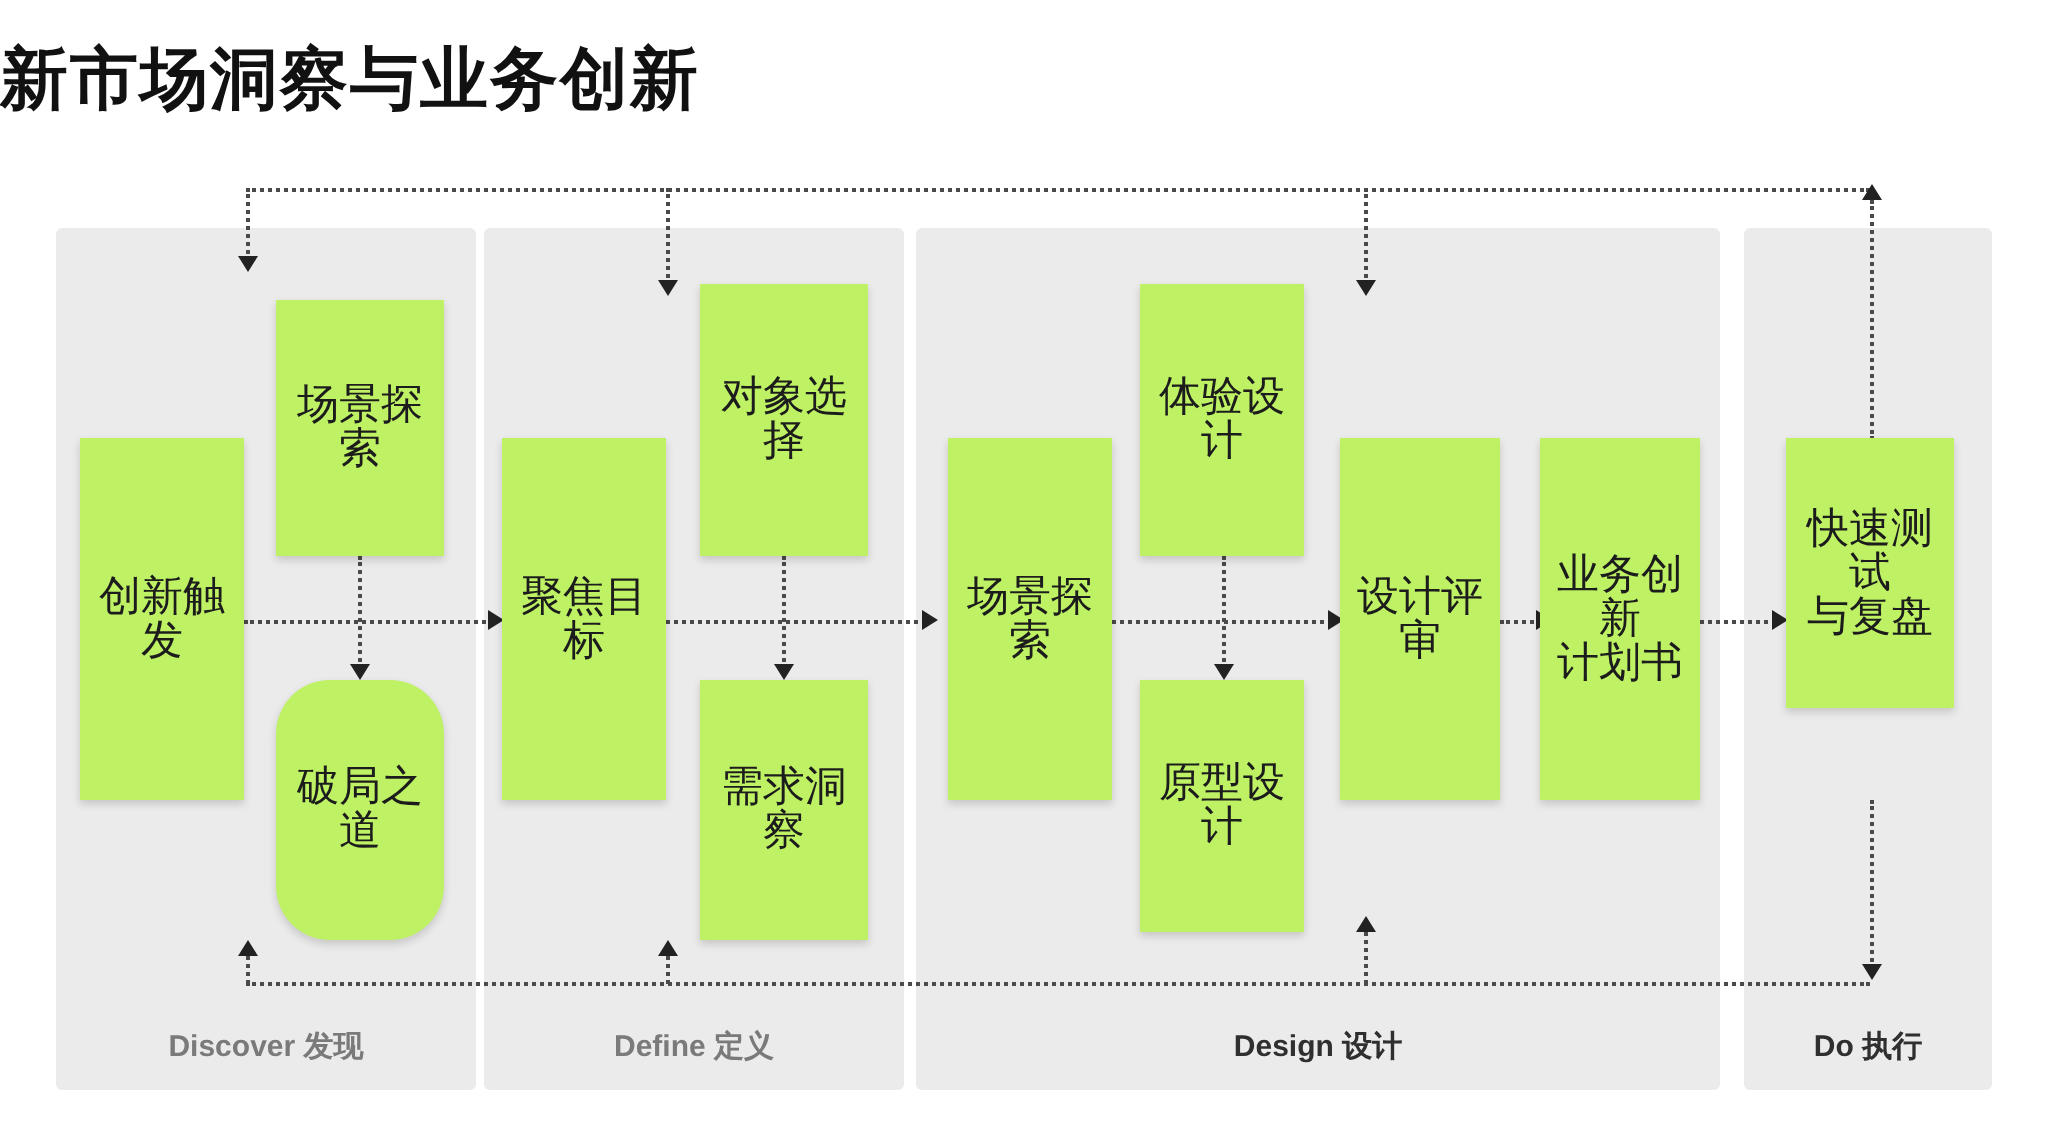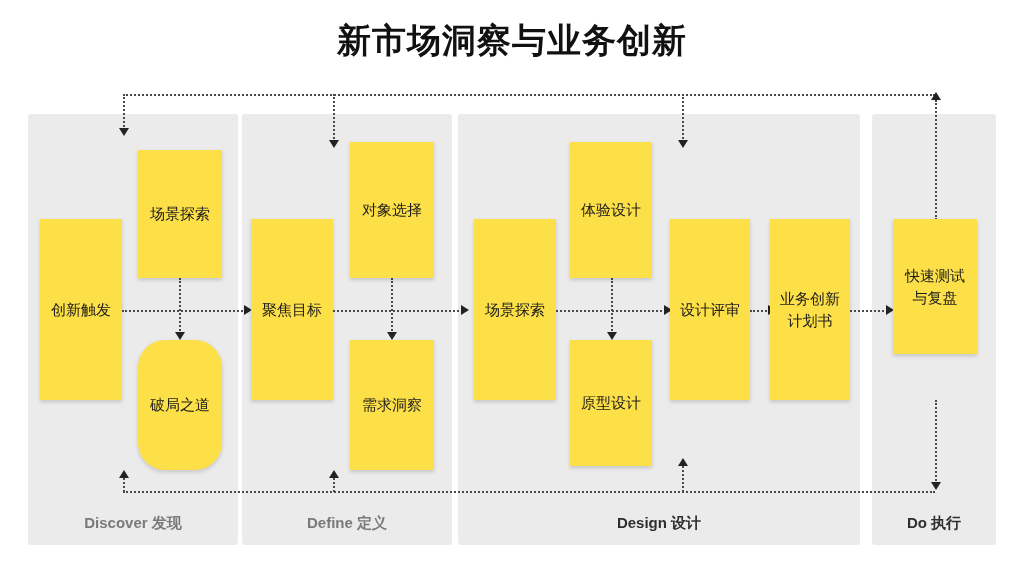--- a/index.html
+++ b/index.html
@@ -8,21 +8,21 @@
     background:#ffffff;
     font-family:"Liberation Sans","DejaVu Sans",sans-serif;
     overflow:hidden;
     position:relative;
   }
   #stage{position:absolute;left:0;top:0;width:1024px;height:573px;}
 
   
   .title{
     position:absolute;left:0;top:20px;width:1024px;
-    text-align:center;
+    text-align:left;
     font-size:34px;font-weight:bold;color:#111;
     letter-spacing:1px;
     line-height:40px;
   }
 
   
   .panel{
     position:absolute;
     background:#ebebeb;
     border-radius:3px;
@@ -33,25 +33,25 @@
     bottom:12px;
     text-align:center;
     font-size:15px;font-weight:bold;
     color:#7a7a7a;
   }
   .panel-label.dark{color:#2f2f2f;}
 
   
   .card{
     position:absolute;
-    background:#fde047;
+    background:#bef264;
     box-shadow:0 2px 4px rgba(0,0,0,0.16);
     display:flex;align-items:center;justify-content:center;
     text-align:center;
-    font-size:15px;color:#1c1c1c;
+    font-size:21px;color:#1c1c1c;
     line-height:22px;
     padding:0 4px;
     box-sizing:border-box;
   }
 
   
   .h-dot{
     position:absolute;height:0;
     border-top:2px dotted #4a4a4a;
   }

